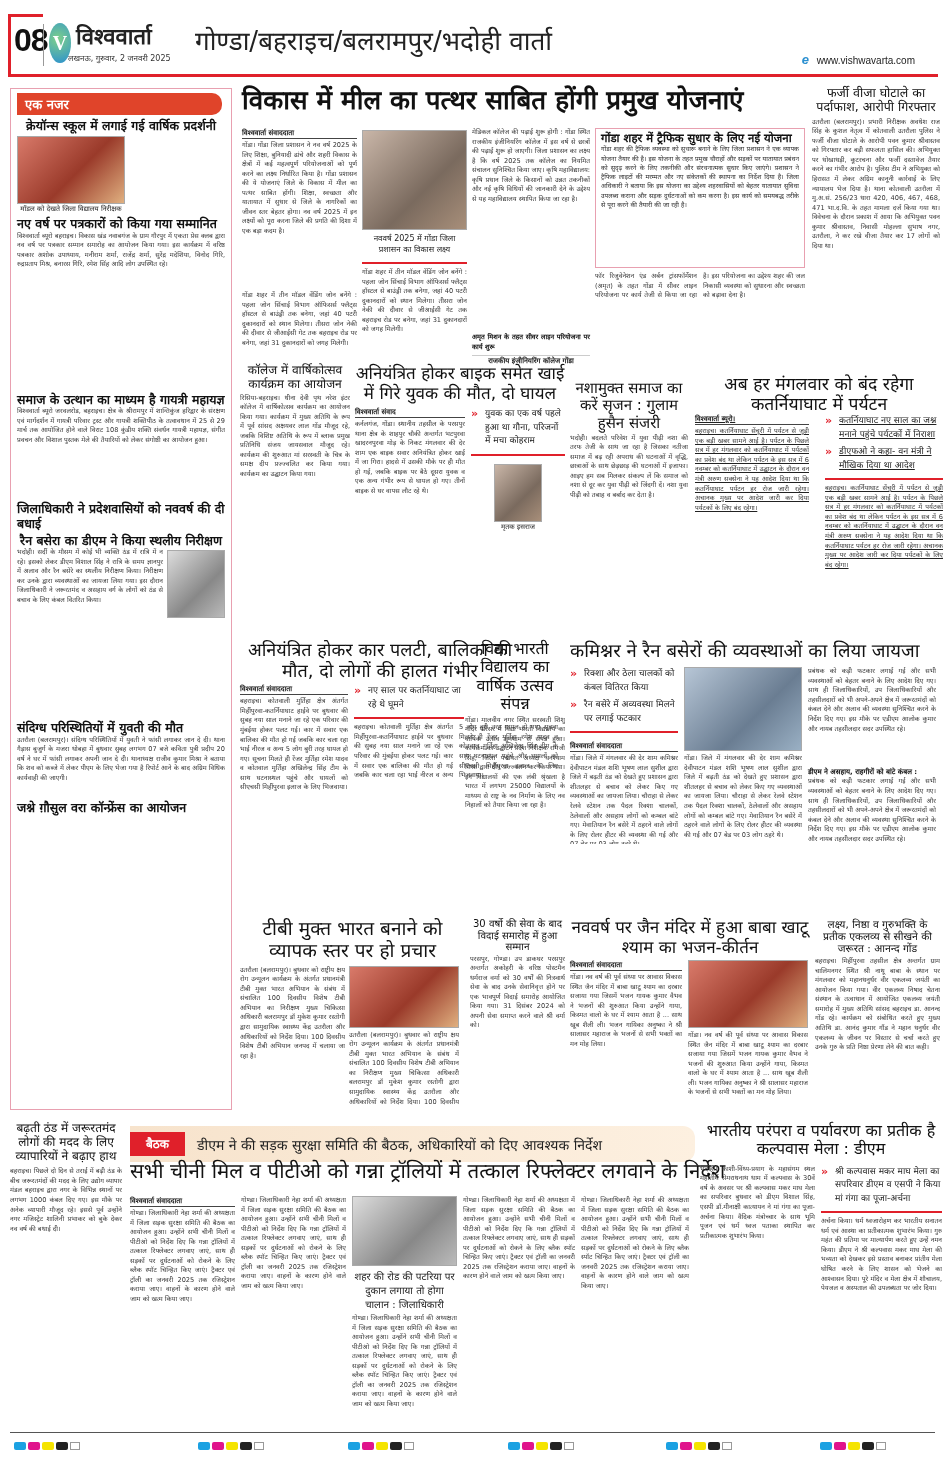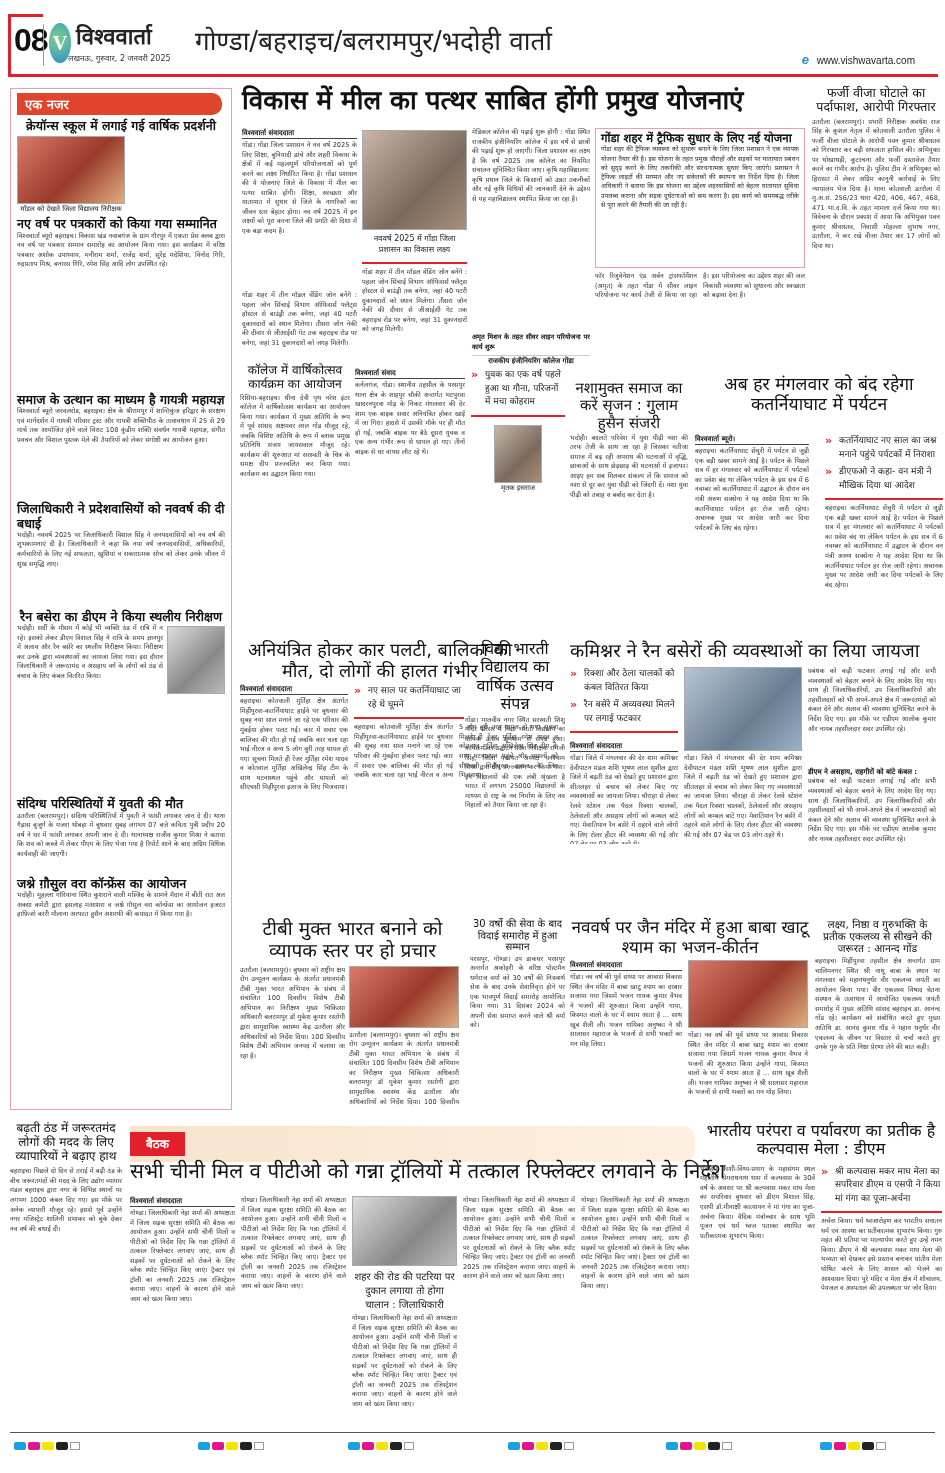--- a/index.html
+++ b/index.html
@@ -67,33 +67,31 @@
     </div>
   </div>
 
   <div class="hl hl-sm" style="margin-top:4px;">नए वर्ष पर पत्रकारों को किया गया सम्मानित</div>
   <div class="body" style="height:158px;overflow:hidden;">विश्ववार्ता ब्यूरो बहराइच। विकास खंड नवाबगंज के ग्राम गौरपुर में एकता प्रेस क्लब द्वारा नव वर्ष पर पत्रकार सम्मान समारोह का आयोजन किया गया। इस कार्यक्रम में वरिष्ठ पत्रकार अशोक उपाध्याय, मनीराम शर्मा, राजेंद्र शर्मा, सुरेंद्र मदेशिया, विनोद गिरि, रुद्रप्रताप मिश्र, बनारस गिरि, रमेश सिंह आदि लोग उपस्थित रहे।</div>
 
   <div class="hl hl-sm" style="margin-top:3px;">समाज के उत्थान का माध्यम है गायत्री महायज्ञ</div>
   <div class="body" style="height:92px;overflow:hidden;">विश्ववार्ता ब्यूरो जरवलरोड, बहराइच। क्षेत्र के श्रीरामपुर में शान्तिकुंज हरिद्वार के संरक्षण एवं मार्गदर्शन में गायत्री परिवार ट्रस्ट और गायत्री शक्तिपीठ के तत्वावधान में 25 से 29 मार्च तक आयोजित होने वाले विराट 108 कुंडीय शक्ति संवर्धन गायत्री महायज्ञ, संगीत प्रवचन और विशाल पुस्तक मेले की तैयारियों को लेकर संगोष्ठी का आयोजन हुआ।</div>
 
   <div class="hl hl-sm" style="margin-top:3px;">जिलाधिकारी ने प्रदेशवासियों को नववर्ष की दी बधाई</div>
-  <div class="body" style="height:76px;overflow:hidden;">भदोही। नववर्ष 2025 पर जिलाधिकारी विशाल सिंह ने जनपदवासियों को नव वर्ष की शुभकामनाएं दी है। जिलाधिकारी ने कहा कि नया वर्ष जनपदवासियों, अधिकारियों, कर्मचारियों के लिए नई सफलता, खुशियां व सकारात्मक सोच को लेकर उनके जीवन में सुख समृद्धि लाए।</div>
 
   <div class="hl hl-sm hl-center" style="margin-top:3px;">रैन बसेरा का डीएम ने किया स्थलीय निरीक्षण</div>
   <div style="position:relative;">
     <div class="photo gray" style="position:absolute;right:0;top:2px;width:58px;height:68px;"></div>
     <div class="body" style="height:158px;overflow:hidden;padding-right:0;"><span style="float:right;width:62px;height:72px;"></span><span>भदोही। सर्दी के मौसम में कोई भी व्यक्ति ठंड में रात्रि में न रहे। इसको लेकर डीएम विशाल सिंह ने रात्रि के समय ज्ञानपुर में अलाव और रैन बसेरे का स्थलीय निरीक्षण किया। निरीक्षण कर उनके द्वारा व्यवस्थाओं का जायजा लिया गया। इस दौरान जिलाधिकारी ने जरूरतमंद व असहाय वर्ग के लोगों को ठंड से बचाव के लिए कंबल वितरित किया।</span></div>
   </div>
 
   <div class="hl hl-sm" style="margin-top:15px;">संदिग्ध परिस्थितियों में युवती की मौत</div>
   <div class="body" style="height:62px;overflow:hidden;">उतरौला (बलरामपुर)। संदिग्ध परिस्थितियों में युवती ने फांसी लगाकर जान दे दी। थाना गैड़ास बुजुर्ग के मजरा धोबहा में बुधवार सुबह लगभग 07 बजे कविता पुत्री प्रदीप 20 वर्ष ने घर में फांसी लगाकर अपनी जान दे दी। थानाध्यक्ष राजीव कुमार मिश्रा ने बताया कि शव को कब्जे में लेकर पीएम के लिए भेजा गया है रिपोर्ट आने के बाद अग्रिम विधिक कार्यवाही की जाएगी।</div>
 
   <div class="hl hl-sm" style="margin-top:3px;">जश्ने ग़ौसुल वरा कॉन्फ्रेंस का आयोजन</div>
-  <div class="body" style="height:66px;overflow:hidden;">भदोही। मुहल्ला गोरियाना स्थित कुशराने वाली मस्जिद के सामने मैदान में बीती रात अल अक्सा कमेटी द्वारा इसलाह मआशरा व जश्ने ग़ौसुल वरा कॉन्फ्रेंस का आयोजन हजरत हाफ़िजो कारी मौलाना अरफात हुसैन अशरफी की कयादत में किया गया है।</div>
 </div>
 
 <div class="abs hl hl-xl" style="left:242px;top:86px;width:480px;font-size:26px;white-space:nowrap;">विकास में मील का पत्थर साबित होंगी प्रमुख योजनाएं</div>
 <div class="abs" style="left:242px;top:128px;width:115px;">
   <div class="byline">विश्ववार्ता संवाददाता</div>
   <div class="body" style="height:150px;overflow:hidden;">गोंडा। गोंडा जिला प्रशासन ने नव वर्ष 2025 के लिए शिक्षा, बुनियादी ढांचे और शहरी विकास के क्षेत्रों में कई महत्वपूर्ण परियोजनाओं को पूर्ण करने का लक्ष्य निर्धारित किया है। गोंडा प्रशासन की ये योजनाएं जिले के विकास में मील का पत्थर साबित होंगी। शिक्षा, स्वच्छता और यातायात में सुधार से जिले के नागरिकों का जीवन स्तर बेहतर होगा। नव वर्ष 2025 में इन लक्ष्यों को पूरा करना जिले की प्रगति की दिशा में एक बड़ा कदम है।</div>
   <div class="body" style="height:90px;overflow:hidden;">गोंडा शहर में तीन मॉडल वेंडिंग जोन बनेंगे : पहला जोन सिंचाई विभाग ऑफिसर्स फ्लैट्स हॉस्टल से बाउंड्री तक बनेगा, जहां 40 पटरी दुकानदारों को स्थान मिलेगा। तीसरा जोन नेकी की दीवार से जीआईसी गेट तक बहराइच रोड पर बनेगा, जहां 31 दुकानदारों को जगह मिलेगी।</div>
 </div>
 <div class="abs photo" style="left:362px;top:130px;width:105px;height:100px;"></div>
 <div class="abs caption" style="left:362px;top:232px;width:105px;font-size:8px;">नववर्ष 2025 में गोंडा जिला प्रशासन का विकास लक्ष्य</div>
@@ -115,20 +113,21 @@
   <div class="hl hl-center" style="font-size:12.5px;font-weight:normal;">फर्जी वीजा घोटाले का पर्दाफाश, आरोपी गिरफ्तार</div>
   <div class="body" style="margin-top:3px;height:280px;overflow:hidden;">उतरौला (बलरामपुर)। प्रभारी निरीक्षक अवधेश राज सिंह के कुशल नेतृत्व में कोतवाली उतरौला पुलिस ने फर्जी वीजा घोटाले के आरोपी पवन कुमार श्रीवास्तव को गिरफ्तार कर बड़ी सफलता हासिल की। अभियुक्त पर धोखाधड़ी, कूटरचना और फर्जी दस्तावेज तैयार करने का गंभीर आरोप है। पुलिस टीम ने अभियुक्त को हिरासत में लेकर अग्रिम कानूनी कार्रवाई के लिए न्यायालय भेज दिया है। थाना कोतवाली उतरौला में मु.अ.सं. 256/23 धारा 420, 406, 467, 468, 471 भा.द.वि. के तहत मामला दर्ज किया गया था। विवेचना के दौरान प्रकाश में आया कि अभियुक्त पवन कुमार श्रीवास्तव, निवासी मोहल्ला सुभाष नगर, उतरौला, ने कर रखे वीजा तैयार कर 17 लोगों को दिया था।</div>
 </div>
 
 <div class="abs" style="left:240px;top:364px;width:110px;">
   <div class="hl hl-center" style="font-size:12px;font-weight:normal;">कॉलेज में वार्षिकोत्सव कार्यक्रम का आयोजन</div>
   <div class="body" style="margin-top:2px;height:190px;overflow:hidden;">रिसिया-बहराइच। धीना देवी पृथ नरेश इंटर कॉलेज में वार्षिकोत्सव कार्यक्रम का आयोजन किया गया। कार्यक्रम में मुख्य अतिथि के रूप में पूर्व सांसद अक्षयवर लाल गोंड मौजूद रहे, जबकि विशिष्ट अतिथि के रूप में ब्लाक प्रमुख प्रतिनिधि संजय जायसवाल मौजूद रहे। कार्यक्रम की शुरुआत मां सरस्वती के चित्र के समक्ष दीप प्रज्ज्वलित कर किया गया। कार्यक्रम का उद्घाटन किया गया।</div>
 </div>
 
 <div class="abs" style="left:355px;top:364px;width:210px;">
+  <div class="hl hl-center" style="font-size:17px;font-weight:normal;">अनियंत्रित होकर बाइक समेत खाई में गिरे युवक की मौत, दो घायल</div>
   <div style="display:flex;gap:6px;margin-top:4px;">
     <div style="width:110px;">
       <div class="byline">विश्ववार्ता संवाद</div>
       <div class="body" style="height:160px;overflow:hidden;">कर्नलगंज, गोंडा। स्थानीय तहसील के परसपुर थाना क्षेत्र के शाहपुर चौकी अन्तर्गत भटपुरवा खादरनपुरवा मोड़ के निकट मंगलवार की देर शाम एक बाइक सवार अनियंत्रित होकर खाई में जा गिरा। हादसे में उसकी मौके पर ही मौत हो गई, जबकि बाइक पर बैठे दूसरा युवक व एक अन्य गंभीर रूप से घायल हो गए। तीनों बाइक से घर वापस लौट रहे थे।</div>
     </div>
     <div style="width:94px;">
       <div class="pullquote"><span class="chev">»</span><span>युवक का एक वर्ष पहले हुआ था गौना, परिजनों में मचा कोहराम</span></div>
       <div class="pq-rule"></div>
       <div class="photo" style="height:58px;width:48px;margin:8px auto 0;"></div>
       <div class="caption">मृतक इसराज</div>
@@ -136,21 +135,21 @@
   </div>
 </div>
 
 <div class="abs" style="left:570px;top:380px;width:118px;">
   <div class="hl hl-center" style="font-size:15px;font-weight:normal;">नशामुक्त समाज का करें सृजन : गुलाम हुसैन संजरी</div>
   <div class="body" style="margin-top:2px;height:180px;overflow:hidden;">भदोही। बदलते परिवेश में युवा पीढ़ी नशा की तरफ तेजी के साथ जा रहा है जिसका नतीजा समाज में बढ़ रही अपराध की घटनाओं में वृद्धि, छात्राओं के साथ छेड़छाड़ की घटनाओं में इजाफा। आइए हम सब मिलकर संकल्प लें कि समाज को नशा से दूर कर युवा पीढ़ी को जिंदगी दें। नशा युवा पीढ़ी को तबाह व बर्बाद कर देता है।</div>
 </div>
 
 <div class="abs" style="left:695px;top:374px;width:248px;">
   <div class="hl hl-center" style="font-size:17.5px;font-weight:normal;">अब हर मंगलवार को बंद रहेगा कतर्नियाघाट में पर्यटन</div>
-  <div style="display:flex;gap:16px;margin-top:20px;">
+  <div style="display:flex;gap:16px;margin-top:0;text-decoration:underline;">
     <div style="width:118px;">
       <div class="byline">विश्ववार्ता ब्यूरो।</div>
       <div class="body" style="height:155px;overflow:hidden;">बहराइच। कतर्नियाघाट सेंचुरी में पर्यटन से जुड़ी एक बड़ी खबर सामने आई है। पर्यटन के पिछले सत्र में हर मंगलवार को कतर्नियाघाट में पर्यटकों का प्रवेश बंद था लेकिन पर्यटन के इस सत्र में 6 नवम्बर को कतर्नियाघाट में उद्घाटन के दौरान वन मंत्री अरुण सक्सेना ने यह आदेश दिया था कि कतर्नियाघाट पर्यटन हर रोज जारी रहेगा। अचानक मुख्य पर आदेश जारी कर दिया पर्यटकों के लिए बंद रहेगा।</div>
     </div>
     <div style="width:122px;">
       <div class="pullquote"><span class="chev">»</span><span>कतर्नियाघाट नए साल का जश्न मनाने पहुंचे पर्यटकों में निराशा</span></div>
       <div class="pullquote" style="margin-top:4px;"><span class="chev">»</span><span>डीएफओ ने कहा- वन मंत्री ने मौखिक दिया था आदेश</span></div>
       <div class="pq-rule"></div>
       <div class="body" style="margin-top:4px;height:110px;overflow:hidden;">बहराइच। कतर्नियाघाट सेंचुरी में पर्यटन से जुड़ी एक बड़ी खबर सामने आई है। पर्यटन के पिछले सत्र में हर मंगलवार को कतर्नियाघाट में पर्यटकों का प्रवेश बंद था लेकिन पर्यटन के इस सत्र में 6 नवम्बर को कतर्नियाघाट में उद्घाटन के दौरान वन मंत्री अरुण सक्सेना ने यह आदेश दिया था कि कतर्नियाघाट पर्यटन हर रोज जारी रहेगा। अचानक मुख्य पर आदेश जारी कर दिया पर्यटकों के लिए बंद रहेगा।</div>
     </div>
@@ -234,20 +233,21 @@
   <div class="body" style="margin-top:3px;height:150px;overflow:hidden;">बहराइच। मिहींपुरवा तहसील क्षेत्र अन्तर्गत ग्राम चालिमनगर स्थित श्री नाथू बाबा के स्थान पर मंगलवार को महानधनुर्धर वीर एकलव्य जयंती का आयोजन किया गया। वीर एकलव्य निषाद चेतना संस्थान के तत्वाधान में आयोजित एकलव्य जयंती समारोह में मुख्य अतिथि सांसद बहराइच डा. आनन्द गोंड रहे। कार्यक्रम को संबोधित करते हुए मुख्य अतिथि डा. आनंद कुमार गौंड ने महान धनुर्धर वीर एकलव्य के जीवन पर विस्तार से चर्चा करते हुए उनके गुरु के प्रति निष्ठा प्रेरणा लेने की बात कही।</div>
 </div>
 
 <div class="abs" style="left:10px;top:1122px;width:112px;">
   <div class="hl hl-center" style="font-size:12px;font-weight:normal;">बढ़ती ठंड में जरूरतमंद लोगों की मदद के लिए व्यापारियों ने बढ़ाए हाथ</div>
   <div class="body" style="margin-top:4px;height:225px;overflow:hidden;">बहराइच। पिछले दो दिन से तराई में बढ़ी ठंड के बीच जरूरतमंदों की मदद के लिए उद्योग व्यापार मंडल बहराइच द्वारा नगर के विभिन्न स्थानों पर लगभग 1000 कंबल दिए गए। इस मौके पर अनेक व्यापारी मौजूद रहे। इससे पूर्व उन्होंने नगर मजिस्ट्रेट शालिनी प्रभाकर को बुके देकर नव वर्ष की बधाई दी।</div>
 </div>
 
 <div class="abs baithak" style="left:130px;top:1126px;width:565px;">
   <div class="baithak-tag">बैठक</div>
+  <div class="baithak-text" style="font-weight:normal;">डीएम ने की सड़क सुरक्षा समिति की बैठक, अधिकारियों को दिए आवश्यक निर्देश</div>
 </div>
 <div class="abs hl" style="left:130px;top:1160px;width:565px;font-size:20.5px;font-weight:normal;white-space:nowrap;">सभी चीनी मिल व पीटीओ को गन्ना ट्रॉलियों में तत्काल रिफ्लेक्टर लगवाने के निर्देश</div>
 <div class="abs" style="left:130px;top:1196px;width:565px;display:flex;gap:6px;">
   <div style="width:105px;">
     <div class="byline">विश्ववार्ता संवाददाता</div>
     <div class="body" style="height:228px;overflow:hidden;">गोण्डा। जिलाधिकारी नेहा शर्मा की अध्यक्षता में जिला सड़क सुरक्षा समिति की बैठक का आयोजन हुआ। उन्होंने सभी चीनी मिलों व पीटीओ को निर्देश दिए कि गन्ना ट्रॉलियों में तत्काल रिफ्लेक्टर लगवाए जाएं, साथ ही सड़कों पर दुर्घटनाओं को रोकने के लिए ब्लैक स्पॉट चिन्हित किए जाएं। ट्रैक्टर एवं ट्रॉली का जनवरी 2025 तक रजिस्ट्रेशन कराया जाए। वाहनों के कारण होने वाले जाम को खत्म किया जाए।</div>
   </div>
   <div class="body" style="width:105px;height:238px;overflow:hidden;">गोण्डा। जिलाधिकारी नेहा शर्मा की अध्यक्षता में जिला सड़क सुरक्षा समिति की बैठक का आयोजन हुआ। उन्होंने सभी चीनी मिलों व पीटीओ को निर्देश दिए कि गन्ना ट्रॉलियों में तत्काल रिफ्लेक्टर लगवाए जाएं, साथ ही सड़कों पर दुर्घटनाओं को रोकने के लिए ब्लैक स्पॉट चिन्हित किए जाएं। ट्रैक्टर एवं ट्रॉली का जनवरी 2025 तक रजिस्ट्रेशन कराया जाए। वाहनों के कारण होने वाले जाम को खत्म किया जाए।</div>
   <div style="width:105px;">
     <div class="photo gray" style="height:70px;"></div>

